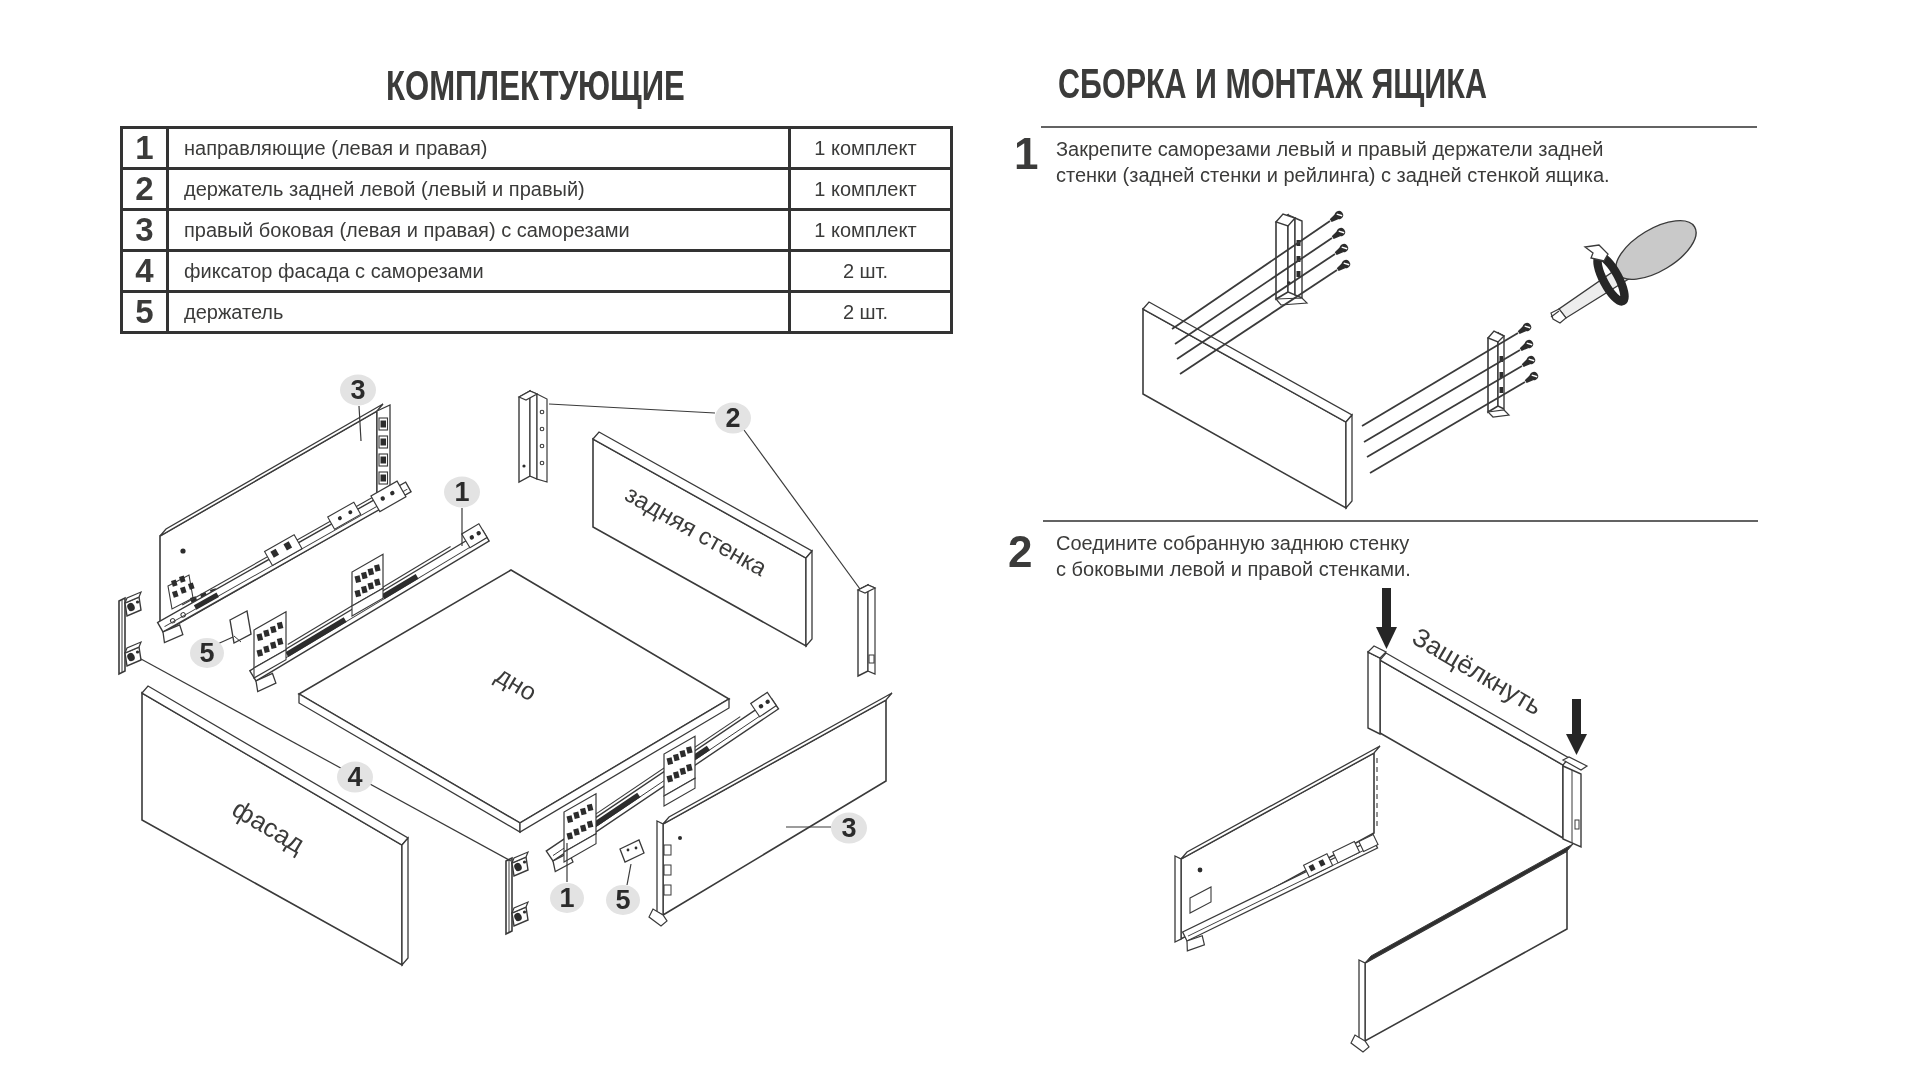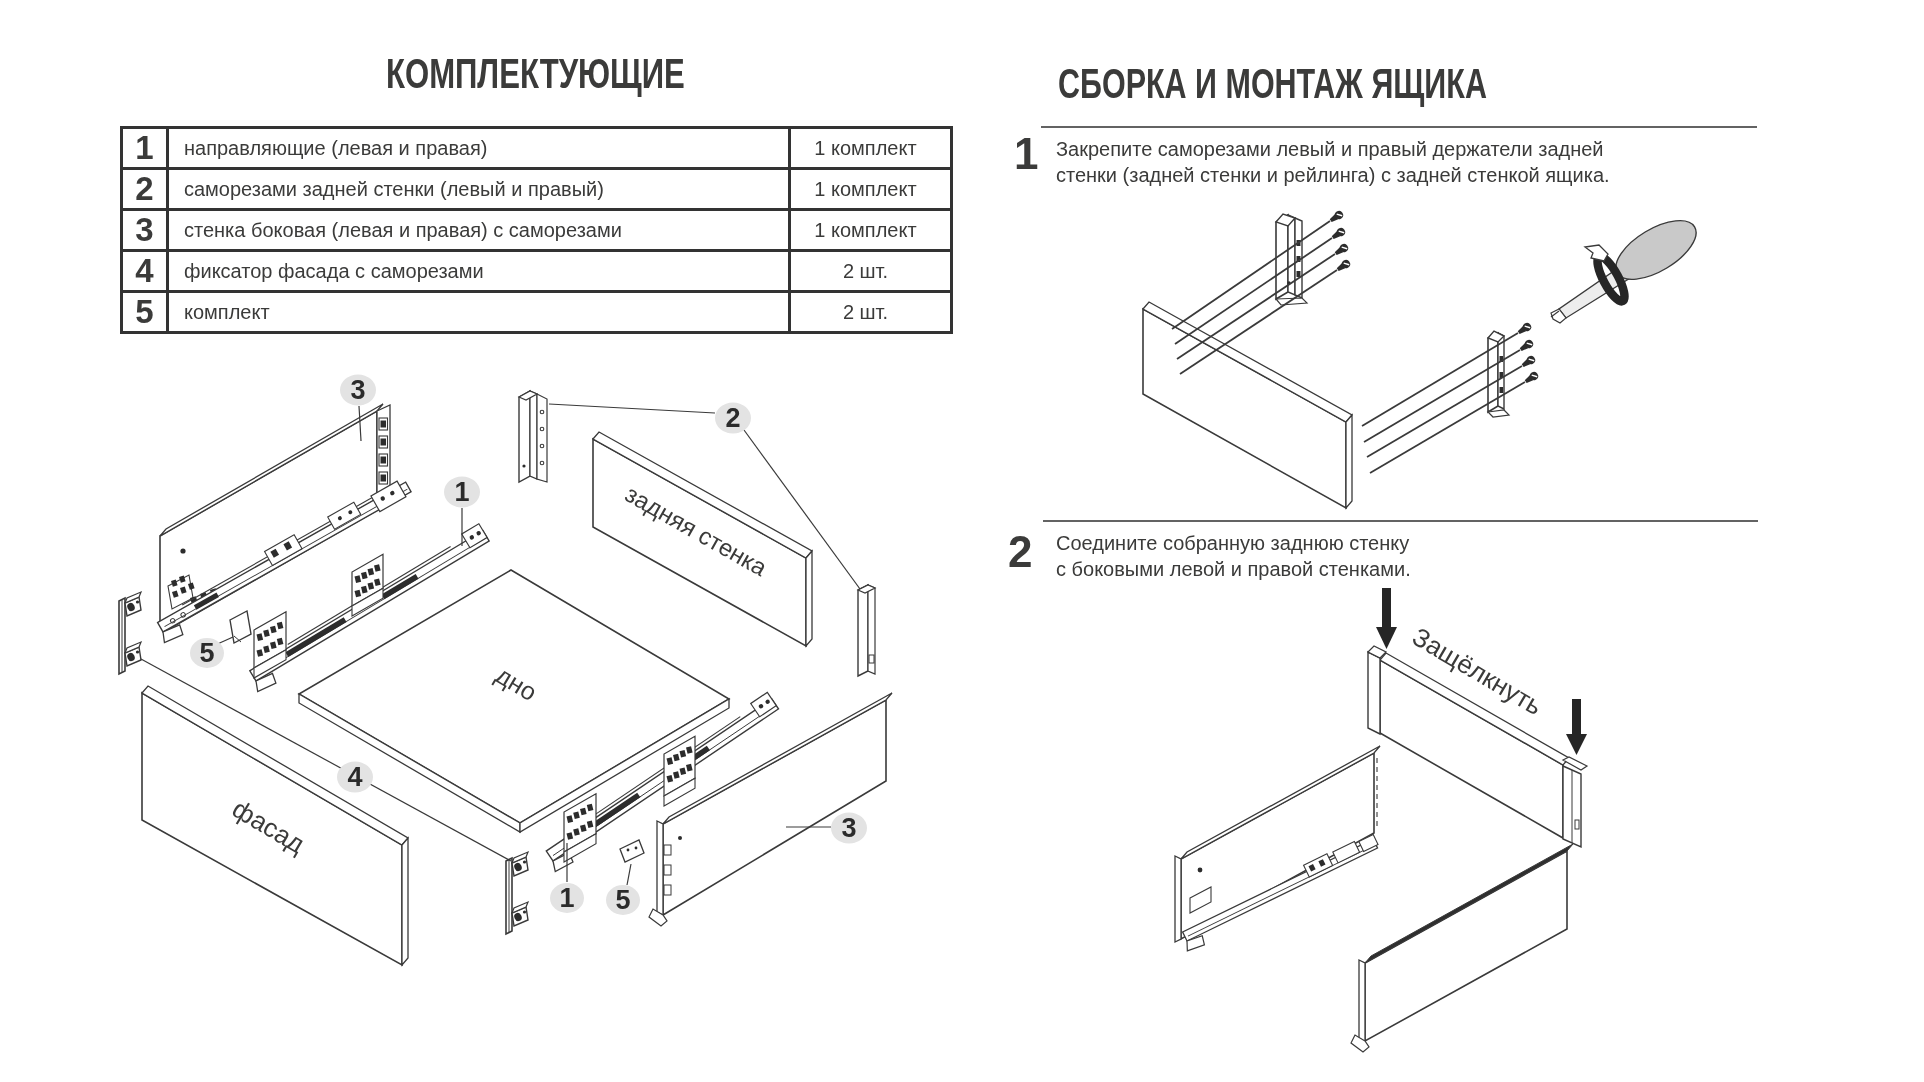--- a/index.html
+++ b/index.html
@@ -13,54 +13,54 @@
   table.parts{border-collapse:collapse;table-layout:fixed;width:833px;}
   table.parts td{border:3px solid #333333;font-size:20px;padding:0 0 0 15px;
       height:30.7px;box-sizing:content-box;vertical-align:middle;}
   table.parts td.num{font-weight:bold;font-size:33px;text-align:center;padding:0;}
   table.parts td.qty{text-align:center;padding:0 10px 0 0;margin-top:36px;}
   .rule{position:absolute;height:2px;background:#636363;}
 </style>
 </head>
 <body>
 
-<div class="abs" style="left:386px;top:53px;"><span class="t1" style="display:inline-block;transform:scaleX(0.74);">КОМПЛЕКТУЮЩИЕ</span></div>
+<div class="abs" style="left:386px;top:65px;"><span class="t1" style="display:inline-block;transform:scaleX(0.74);">КОМПЛЕКТУЮЩИЕ</span></div>
 
 <div class="abs" style="left:1058px;top:63px;text-align:right;"><span class="t1" style="display:inline-block;">СБОРКА И МОНТАЖ ЯЩИКА</span></div>
 
 <table class="parts abs" style="left:120px;top:126px;">
 <colgroup>
       <col style="width:46px">
       <col style="width:622px">
       <col style="width:162px">
     </colgroup>
 <tbody>
       <tr>
         <td class="num">1</td>
         <td>направляющие (левая и правая)</td>
         <td class="qty">1 комплект</td>
       </tr>
 <tr>
         <td class="num">2</td>
-        <td>саморезами задней стенки (левый и правый)</td>
+        <td>держатель задней левой (левый и правый)</td>
         <td class="qty">1 комплект</td>
       </tr>
 <tr>
         <td class="num">3</td>
-        <td>стенка боковая (левая и правая) с саморезами</td>
+        <td>правый боковая (левая и правая) с саморезами</td>
         <td class="qty">1 комплект</td>
       </tr>
 <tr>
         <td class="num">4</td>
         <td>фиксатор фасада с саморезами</td>
         <td class="qty">2 шт.</td>
       </tr>
 <tr>
         <td class="num">5</td>
-        <td>комплект</td>
+        <td>держатель</td>
         <td class="qty">2 шт.</td>
       </tr>
 </tbody>
   </table>
 
 <div class="rule" style="left:1041px;top:126px;width:716px;"></div>
 
 <div class="rule" style="left:1043px;top:520px;width:715px;"></div>
 
 <div class="abs bignum" style="left:1014px;top:132px;">1</div>

